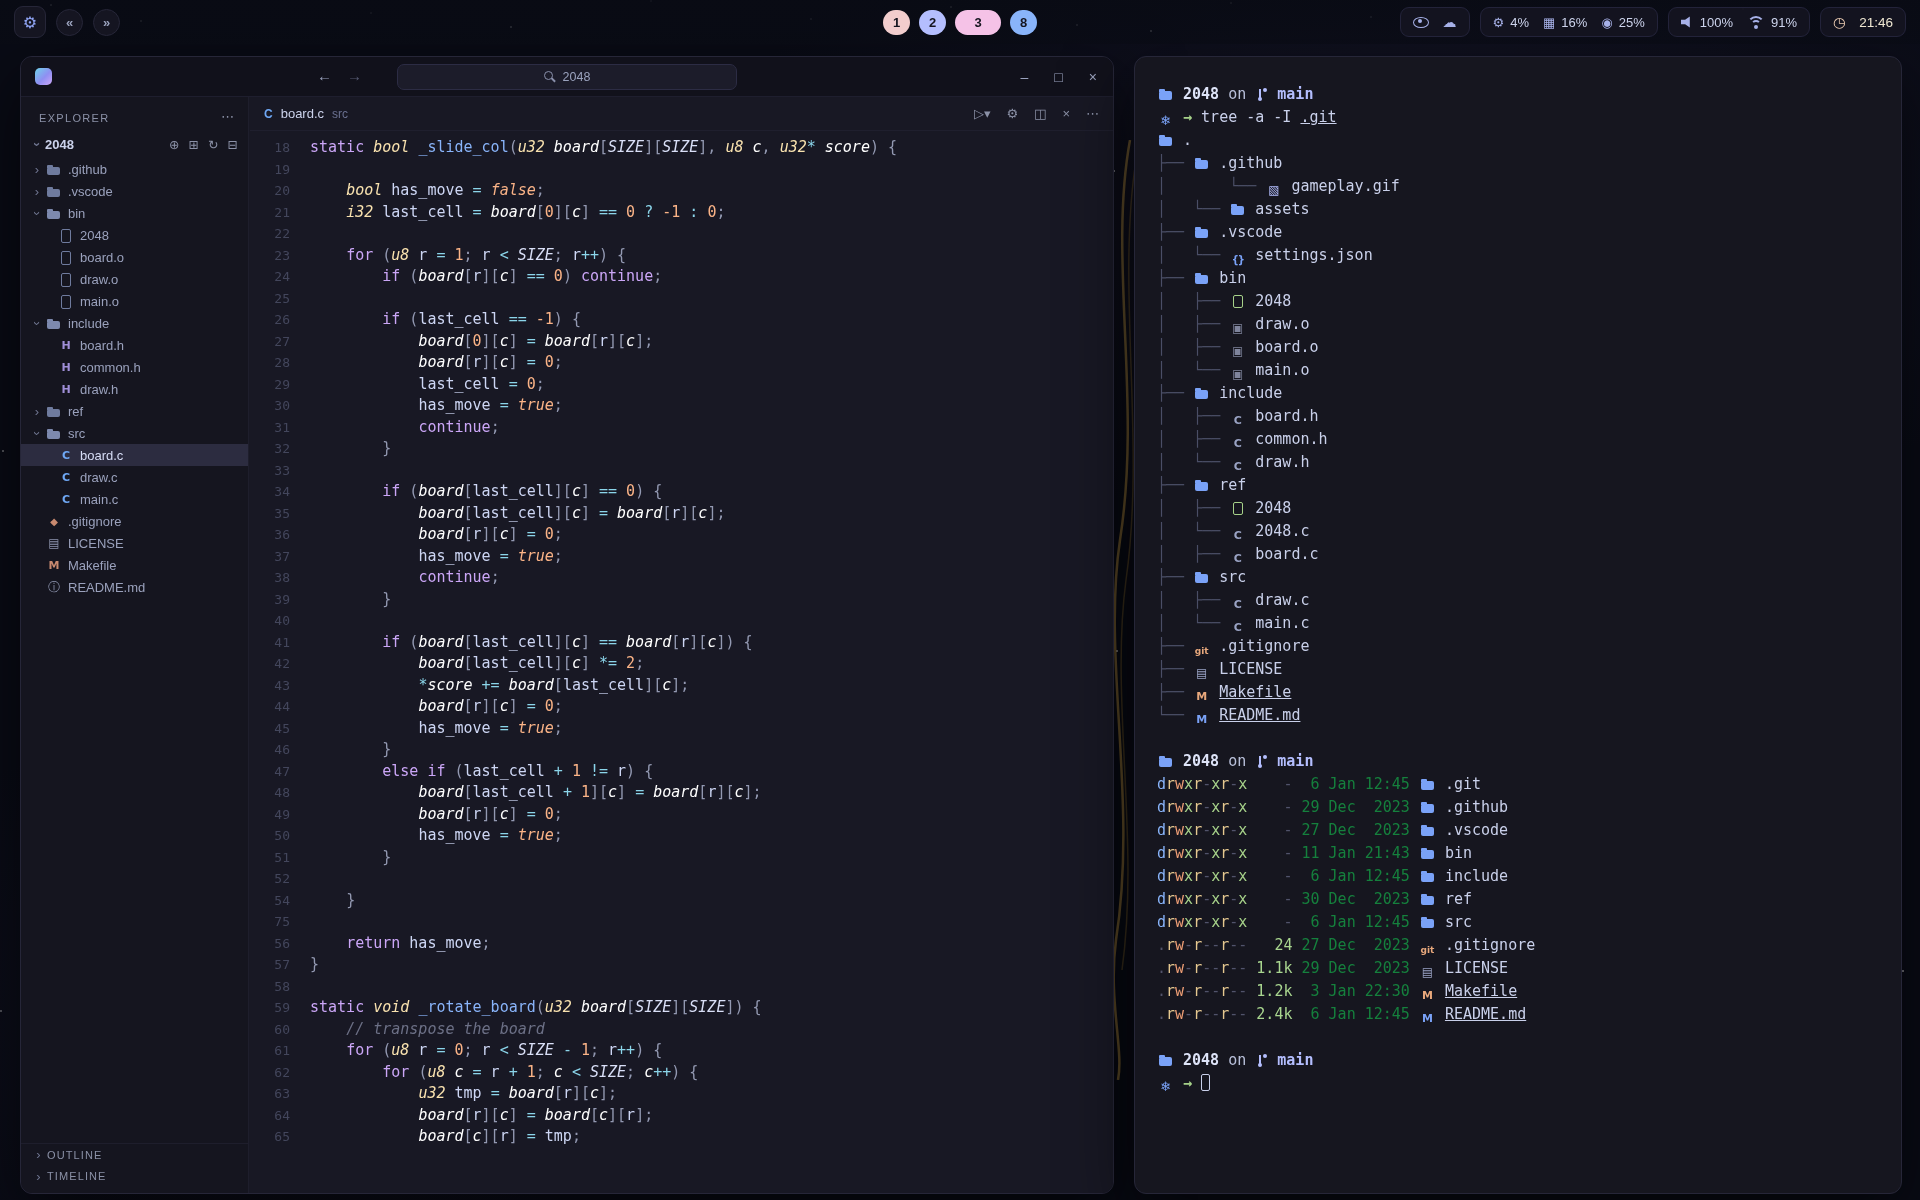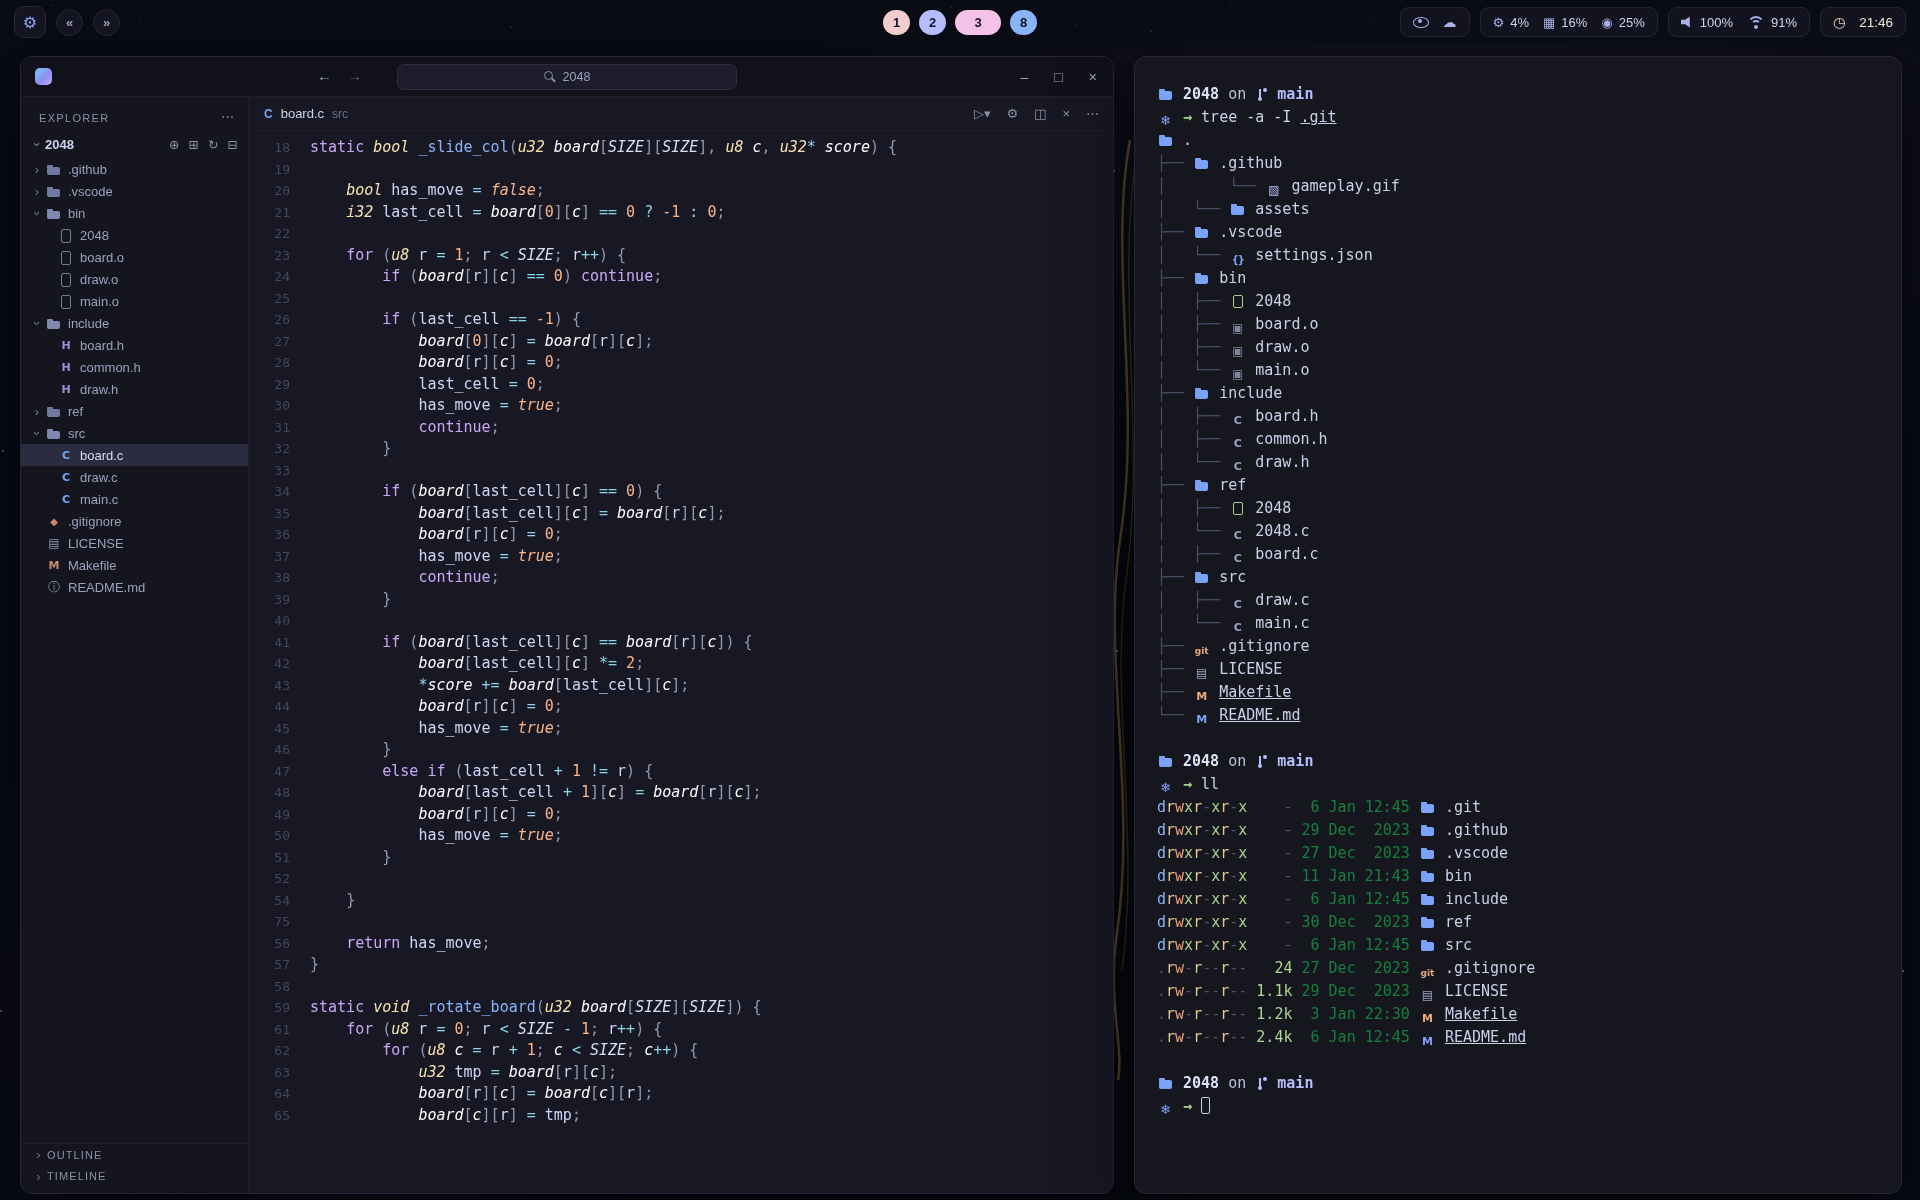--- a/index.html
+++ b/index.html
@@ -520,20 +520,24 @@
           </div>
           <div class="cline">
             <span class="lnum">58</span>
             <span class="ccode"></span>
           </div>
           <div class="cline">
             <span class="lnum">59</span>
             <span class="ccode"><span class="tk-k">static</span><span class="tk-x"> </span><span class="tk-t">void</span><span class="tk-x"> </span><span class="tk-f">_rotate_board</span><span class="tk-u">(</span><span class="tk-t">u32</span><span class="tk-x"> </span><span class="tk-p">board</span><span class="tk-u">[</span><span class="tk-c">SIZE</span><span class="tk-u">][</span><span class="tk-c">SIZE</span><span class="tk-u">]) {</span></span>
           </div>
           <div class="cline">
+            <span class="lnum">60</span>
+            <span class="ccode"><span class="tk-x">    </span><span class="tk-m">// transpose the board</span></span>
+          </div>
+          <div class="cline">
             <span class="lnum">61</span>
             <span class="ccode"><span class="tk-x">    </span><span class="tk-k">for</span><span class="tk-x"> </span><span class="tk-u">(</span><span class="tk-t">u8</span><span class="tk-x"> r </span><span class="tk-o">=</span><span class="tk-x"> </span><span class="tk-n">0</span><span class="tk-u">; </span><span class="tk-x">r </span><span class="tk-o">&lt;</span><span class="tk-x"> </span><span class="tk-c">SIZE</span><span class="tk-x"> </span><span class="tk-o">-</span><span class="tk-x"> </span><span class="tk-n">1</span><span class="tk-u">; </span><span class="tk-x">r</span><span class="tk-o">++</span><span class="tk-u">) {</span></span>
           </div>
           <div class="cline">
             <span class="lnum">62</span>
             <span class="ccode"><span class="tk-x">        </span><span class="tk-k">for</span><span class="tk-x"> </span><span class="tk-u">(</span><span class="tk-t">u8</span><span class="tk-x"> </span><span class="tk-p">c</span><span class="tk-x"> </span><span class="tk-o">=</span><span class="tk-x"> r </span><span class="tk-o">+</span><span class="tk-x"> </span><span class="tk-n">1</span><span class="tk-u">; </span><span class="tk-p">c</span><span class="tk-x"> </span><span class="tk-o">&lt;</span><span class="tk-x"> </span><span class="tk-c">SIZE</span><span class="tk-u">; </span><span class="tk-p">c</span><span class="tk-o">++</span><span class="tk-u">) {</span></span>
           </div>
           <div class="cline">
             <span class="lnum">63</span>
             <span class="ccode"><span class="tk-x">            </span><span class="tk-t">u32</span><span class="tk-x"> tmp </span><span class="tk-o">=</span><span class="tk-x"> </span><span class="tk-p">board</span><span class="tk-u">[</span><span class="tk-x">r</span><span class="tk-u">][</span><span class="tk-p">c</span><span class="tk-u">]</span><span class="tk-u">;</span></span>
@@ -555,41 +559,40 @@
         <div class="tline"><span class="ti iPd"></span><span class="s-x"> </span><span class="s-pd">2048</span><span class="s-po"> on </span><span class="ti iBr"></span><span class="s-pb"> main</span></div>
         <div class="tline"><span class="ti iSn">❄</span><span class="s-x"> </span><span class="s-ar">→</span><span class="s-cm"> tree -a -I </span><span class="s-cmu">.git</span></div>
         <div class="tline"><span class="ti iF"></span><span class="s-fn"> .</span></div>
         <div class="tline"><span class="s-tc">├── </span><span class="ti iF"></span><span class="s-fn"> .github</span></div>
         <div class="tline"><span class="s-tc">│       └── </span><span class="ti iI">▧</span><span class="s-fn"> gameplay.gif</span></div>
         <div class="tline"><span class="s-tc">│   └── </span><span class="ti iF"></span><span class="s-fn"> assets</span></div>
         <div class="tline"><span class="s-tc">├── </span><span class="ti iF"></span><span class="s-fn"> .vscode</span></div>
         <div class="tline"><span class="s-tc">│   └── </span><span class="ti iJ">{}</span><span class="s-fn"> settings.json</span></div>
         <div class="tline"><span class="s-tc">├── </span><span class="ti iF"></span><span class="s-fn"> bin</span></div>
         <div class="tline"><span class="s-tc">│   ├── </span><span class="ti iX"></span><span class="s-fn"> 2048</span></div>
+        <div class="tline"><span class="s-tc">│   ├── </span><span class="ti iO">▣</span><span class="s-fn"> draw.o</span></div>
         <div class="tline"><span class="s-tc">│   ├── </span><span class="ti iO">▣</span><span class="s-fn"> board.o</span></div>
-        <div class="tline"><span class="s-tc">│   ├── </span><span class="ti iO">▣</span><span class="s-fn"> draw.o</span></div>
         <div class="tline"><span class="s-tc">│   └── </span><span class="ti iO">▣</span><span class="s-fn"> main.o</span></div>
         <div class="tline"><span class="s-tc">├── </span><span class="ti iF"></span><span class="s-fn"> include</span></div>
         <div class="tline"><span class="s-tc">│   ├── </span><span class="ti iC">C</span><span class="s-fn"> board.h</span></div>
         <div class="tline"><span class="s-tc">│   ├── </span><span class="ti iC">C</span><span class="s-fn"> common.h</span></div>
         <div class="tline"><span class="s-tc">│   └── </span><span class="ti iC">C</span><span class="s-fn"> draw.h</span></div>
         <div class="tline"><span class="s-tc">├── </span><span class="ti iF"></span><span class="s-fn"> ref</span></div>
         <div class="tline"><span class="s-tc">│   ├── </span><span class="ti iX"></span><span class="s-fn"> 2048</span></div>
         <div class="tline"><span class="s-tc">│   └── </span><span class="ti iC">C</span><span class="s-fn"> 2048.c</span></div>
         <div class="tline"><span class="s-tc">│   ├── </span><span class="ti iC">C</span><span class="s-fn"> board.c</span></div>
         <div class="tline"><span class="s-tc">├── </span><span class="ti iF"></span><span class="s-fn"> src</span></div>
         <div class="tline"><span class="s-tc">│   ├── </span><span class="ti iC">C</span><span class="s-fn"> draw.c</span></div>
         <div class="tline"><span class="s-tc">│   └── </span><span class="ti iC">C</span><span class="s-fn"> main.c</span></div>
         <div class="tline"><span class="s-tc">├── </span><span class="ti iG">git</span><span class="s-fn"> .gitignore</span></div>
         <div class="tline"><span class="s-tc">├── </span><span class="ti iB">▤</span><span class="s-fn"> LICENSE</span></div>
         <div class="tline"><span class="s-tc">├── </span><span class="ti iM">M</span><span class="s-x"> </span><span class="s-fnu">Makefile</span></div>
         <div class="tline"><span class="s-tc">└── </span><span class="ti iR">M</span><span class="s-x"> </span><span class="s-fnu">README.md</span></div>
         <div class="tline"></div>
         <div class="tline"><span class="ti iPd"></span><span class="s-x"> </span><span class="s-pd">2048</span><span class="s-po"> on </span><span class="ti iBr"></span><span class="s-pb"> main</span></div>
-        <div class="tline"><span class="ti iSn">❄</span><span class="s-x"> </span><span class="s-ar">→</span><span class="s-cm"> ll</span></div>
         <div class="tline"><span style="color: rgb(137, 180, 250);">d</span><span style="color: rgb(229, 200, 144);">r</span><span style="color: rgb(239, 159, 118);">w</span><span style="color: rgb(166, 209, 137);">x</span><span style="color: rgb(229, 200, 144);">r</span><span style="color: rgb(81, 83, 107);">-</span><span style="color: rgb(166, 209, 137);">x</span><span style="color: rgb(229, 200, 144);">r</span><span style="color: rgb(81, 83, 107);">-</span><span style="color: rgb(166, 209, 137);">x</span><span class="s-szd">    -</span><span class="s-dt">  6 Jan 12:45</span><span class="s-x"> </span><span class="ti iF"></span><span class="s-fn"> .git</span></div>
         <div class="tline"><span style="color: rgb(137, 180, 250);">d</span><span style="color: rgb(229, 200, 144);">r</span><span style="color: rgb(239, 159, 118);">w</span><span style="color: rgb(166, 209, 137);">x</span><span style="color: rgb(229, 200, 144);">r</span><span style="color: rgb(81, 83, 107);">-</span><span style="color: rgb(166, 209, 137);">x</span><span style="color: rgb(229, 200, 144);">r</span><span style="color: rgb(81, 83, 107);">-</span><span style="color: rgb(166, 209, 137);">x</span><span class="s-szd">    -</span><span class="s-dt"> 29 Dec  2023</span><span class="s-x"> </span><span class="ti iF"></span><span class="s-fn"> .github</span></div>
         <div class="tline"><span style="color: rgb(137, 180, 250);">d</span><span style="color: rgb(229, 200, 144);">r</span><span style="color: rgb(239, 159, 118);">w</span><span style="color: rgb(166, 209, 137);">x</span><span style="color: rgb(229, 200, 144);">r</span><span style="color: rgb(81, 83, 107);">-</span><span style="color: rgb(166, 209, 137);">x</span><span style="color: rgb(229, 200, 144);">r</span><span style="color: rgb(81, 83, 107);">-</span><span style="color: rgb(166, 209, 137);">x</span><span class="s-szd">    -</span><span class="s-dt"> 27 Dec  2023</span><span class="s-x"> </span><span class="ti iF"></span><span class="s-fn"> .vscode</span></div>
         <div class="tline"><span style="color: rgb(137, 180, 250);">d</span><span style="color: rgb(229, 200, 144);">r</span><span style="color: rgb(239, 159, 118);">w</span><span style="color: rgb(166, 209, 137);">x</span><span style="color: rgb(229, 200, 144);">r</span><span style="color: rgb(81, 83, 107);">-</span><span style="color: rgb(166, 209, 137);">x</span><span style="color: rgb(229, 200, 144);">r</span><span style="color: rgb(81, 83, 107);">-</span><span style="color: rgb(166, 209, 137);">x</span><span class="s-szd">    -</span><span class="s-dt"> 11 Jan 21:43</span><span class="s-x"> </span><span class="ti iF"></span><span class="s-fn"> bin</span></div>
         <div class="tline"><span style="color: rgb(137, 180, 250);">d</span><span style="color: rgb(229, 200, 144);">r</span><span style="color: rgb(239, 159, 118);">w</span><span style="color: rgb(166, 209, 137);">x</span><span style="color: rgb(229, 200, 144);">r</span><span style="color: rgb(81, 83, 107);">-</span><span style="color: rgb(166, 209, 137);">x</span><span style="color: rgb(229, 200, 144);">r</span><span style="color: rgb(81, 83, 107);">-</span><span style="color: rgb(166, 209, 137);">x</span><span class="s-szd">    -</span><span class="s-dt">  6 Jan 12:45</span><span class="s-x"> </span><span class="ti iF"></span><span class="s-fn"> include</span></div>
         <div class="tline"><span style="color: rgb(137, 180, 250);">d</span><span style="color: rgb(229, 200, 144);">r</span><span style="color: rgb(239, 159, 118);">w</span><span style="color: rgb(166, 209, 137);">x</span><span style="color: rgb(229, 200, 144);">r</span><span style="color: rgb(81, 83, 107);">-</span><span style="color: rgb(166, 209, 137);">x</span><span style="color: rgb(229, 200, 144);">r</span><span style="color: rgb(81, 83, 107);">-</span><span style="color: rgb(166, 209, 137);">x</span><span class="s-szd">    -</span><span class="s-dt"> 30 Dec  2023</span><span class="s-x"> </span><span class="ti iF"></span><span class="s-fn"> ref</span></div>
         <div class="tline"><span style="color: rgb(137, 180, 250);">d</span><span style="color: rgb(229, 200, 144);">r</span><span style="color: rgb(239, 159, 118);">w</span><span style="color: rgb(166, 209, 137);">x</span><span style="color: rgb(229, 200, 144);">r</span><span style="color: rgb(81, 83, 107);">-</span><span style="color: rgb(166, 209, 137);">x</span><span style="color: rgb(229, 200, 144);">r</span><span style="color: rgb(81, 83, 107);">-</span><span style="color: rgb(166, 209, 137);">x</span><span class="s-szd">    -</span><span class="s-dt">  6 Jan 12:45</span><span class="s-x"> </span><span class="ti iF"></span><span class="s-fn"> src</span></div>
         <div class="tline"><span style="color: rgb(81, 83, 107);">.</span><span style="color: rgb(229, 200, 144);">r</span><span style="color: rgb(239, 159, 118);">w</span><span style="color: rgb(81, 83, 107);">-</span><span style="color: rgb(229, 200, 144);">r</span><span style="color: rgb(81, 83, 107);">-</span><span style="color: rgb(81, 83, 107);">-</span><span style="color: rgb(229, 200, 144);">r</span><span style="color: rgb(81, 83, 107);">-</span><span style="color: rgb(81, 83, 107);">-</span><span class="s-szg">   24</span><span class="s-dt"> 27 Dec  2023</span><span class="s-x"> </span><span class="ti iG">git</span><span class="s-fn"> .gitignore</span></div>
         <div class="tline"><span style="color: rgb(81, 83, 107);">.</span><span style="color: rgb(229, 200, 144);">r</span><span style="color: rgb(239, 159, 118);">w</span><span style="color: rgb(81, 83, 107);">-</span><span style="color: rgb(229, 200, 144);">r</span><span style="color: rgb(81, 83, 107);">-</span><span style="color: rgb(81, 83, 107);">-</span><span style="color: rgb(229, 200, 144);">r</span><span style="color: rgb(81, 83, 107);">-</span><span style="color: rgb(81, 83, 107);">-</span><span class="s-szg"> 1.1k</span><span class="s-dt"> 29 Dec  2023</span><span class="s-x"> </span><span class="ti iB">▤</span><span class="s-fn"> LICENSE</span></div>
         <div class="tline"><span style="color: rgb(81, 83, 107);">.</span><span style="color: rgb(229, 200, 144);">r</span><span style="color: rgb(239, 159, 118);">w</span><span style="color: rgb(81, 83, 107);">-</span><span style="color: rgb(229, 200, 144);">r</span><span style="color: rgb(81, 83, 107);">-</span><span style="color: rgb(81, 83, 107);">-</span><span style="color: rgb(229, 200, 144);">r</span><span style="color: rgb(81, 83, 107);">-</span><span style="color: rgb(81, 83, 107);">-</span><span class="s-szg"> 1.2k</span><span class="s-dt">  3 Jan 22:30</span><span class="s-x"> </span><span class="ti iM">M</span><span class="s-x"> </span><span class="s-fnu">Makefile</span></div>

